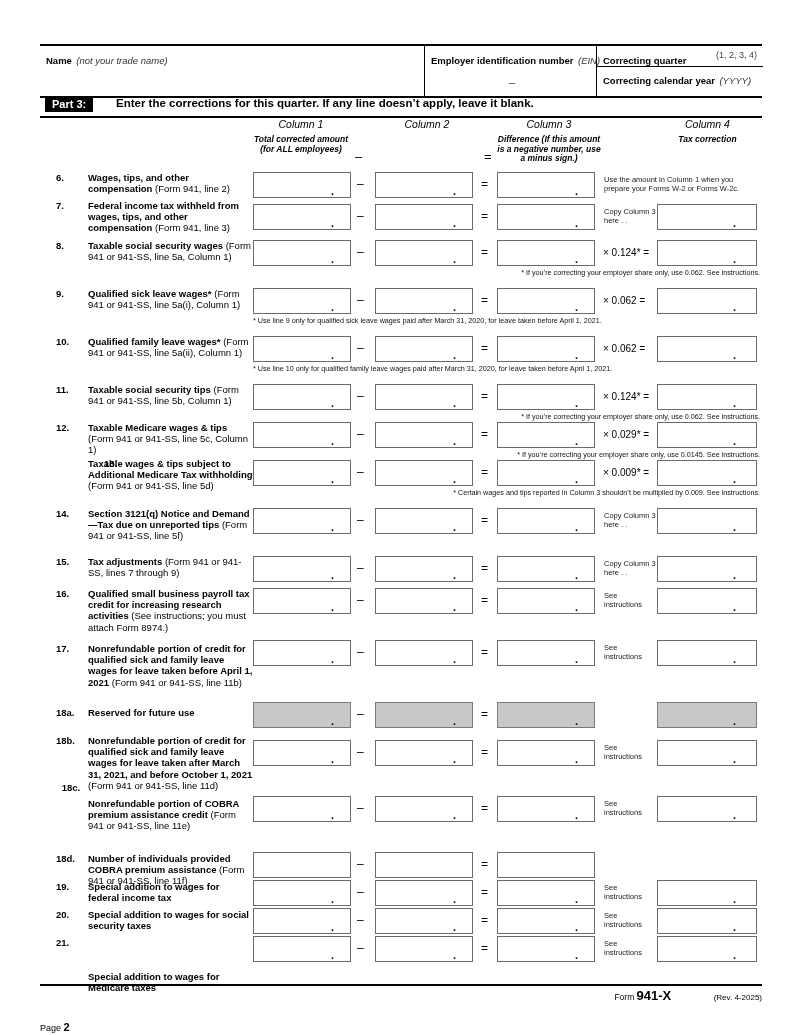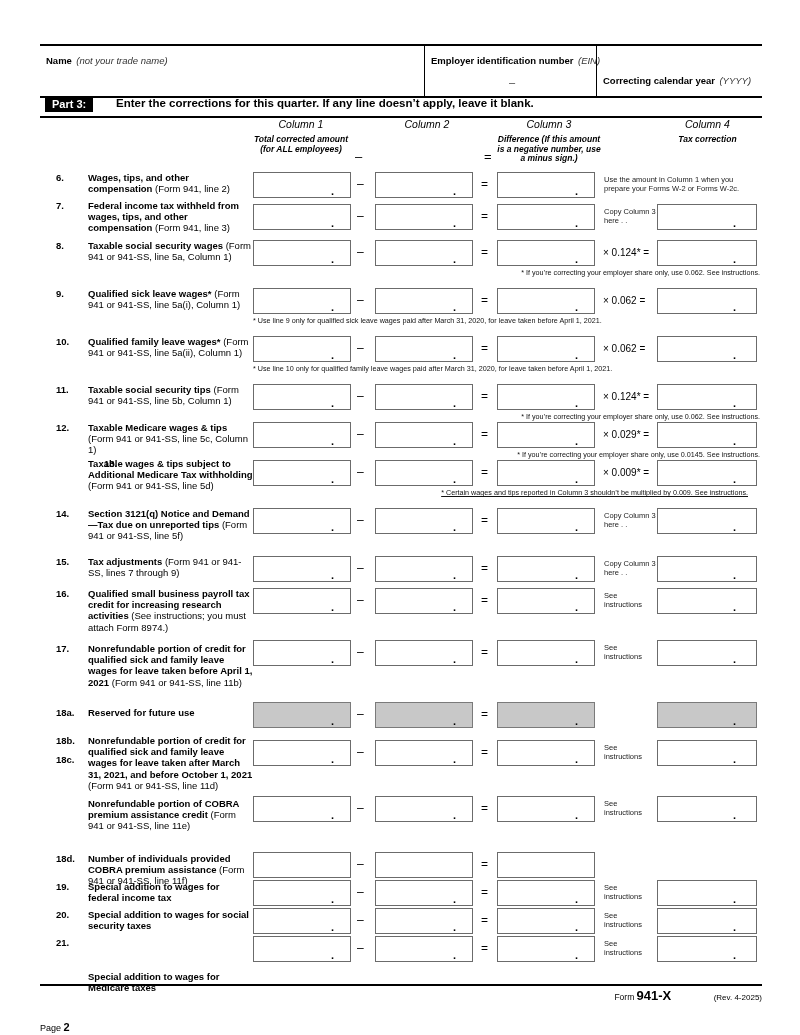--- a/index.html
+++ b/index.html
@@ -93,20 +93,26 @@
       </div>
     </div>
     <div class="hdr-ein">
       <div class="hdr-pad">
         <span class="lbl">Employer identification number</span>
         <span class="lbl-it">(EIN)</span>
       </div>
       <span class="ein-dash">–</span>
     </div>
     <div class="hdr-right">
+      <div class="hdr-qtr">
+        <div class="hdr-pad">
+          <span class="lbl">Correcting quarter</span>
+        </div>
+        <span class="qtr-nums lbl-it">(1, 2, 3, 4)</span>
+      </div>
       <div class="hdr-yr">
         <div class="hdr-pad">
           <span class="lbl">Correcting calendar year</span>
           <span class="lbl-it">(YYYY)</span>
         </div>
       </div>
     </div>
   </div>
 
   <div class="part3">
@@ -282,21 +288,21 @@
         </div>
         <div class="box b3" style="top: 460px; height: 26px;">
           <span class="dot">.</span>
         </div>
         <span class="op opm" style="top: 466px;">–</span>
         <span class="op ope" style="top: 466px;">=</span>
         <span class="mult" style="top: 467px;">×  0.009* =</span>
         <div class="box b4" style="top: 460px; height: 26px;">
           <span class="dot">.</span>
         </div>
-        <div class="fn" style="top: 488px; right: 52px; text-decoration: underline;">* Certain wages and tips reported in Column 3 shouldn’t be multiplied by 0.009. See instructions.</div>
+        <div class="fn" style="top: 488px; right: 40px;">* Certain wages and tips reported in Column 3 shouldn’t be multiplied by 0.009. See instructions.</div>
       </div>
       <div class="row" style="top: 0px;">
         <div class="num" style="top: 508px;">14.</div>
         <div class="desc" style="top: 508px;"><b>Section 3121(q) Notice and Demand—Tax due on unreported tips </b><span class="reg">(Form 941 or 941-SS, line 5f)</span></div>
         <div class="box b1" style="top: 508px; height: 26px;">
           <span class="dot">.</span>
         </div>
         <div class="box b2" style="top: 508px; height: 26px;">
           <span class="dot">.</span>
         </div>
@@ -398,21 +404,21 @@
           <span class="dot">.</span>
         </div>
         <span class="op opm" style="top: 746px;">–</span>
         <span class="op ope" style="top: 746px;">=</span>
         <div class="note" style="top: 743px;">See instructions</div>
         <div class="box b4" style="top: 740px; height: 26px;">
           <span class="dot">.</span>
         </div>
       </div>
       <div class="row" style="top: 0px;">
-        <div class="num" style="top: 754px;">18c.</div>
+        <div class="num" style="top: 782px; text-align: center;">18c.</div>
         <div class="desc" style="top: 798px;"><b>Nonrefundable portion of COBRA premium assistance credit </b><span class="reg">(Form 941 or 941-SS, line 11e)</span></div>
         <div class="box b1" style="top: 796px; height: 26px;">
           <span class="dot">.</span>
         </div>
         <div class="box b2" style="top: 796px; height: 26px;">
           <span class="dot">.</span>
         </div>
         <div class="box b3" style="top: 796px; height: 26px;">
           <span class="dot">.</span>
         </div>

